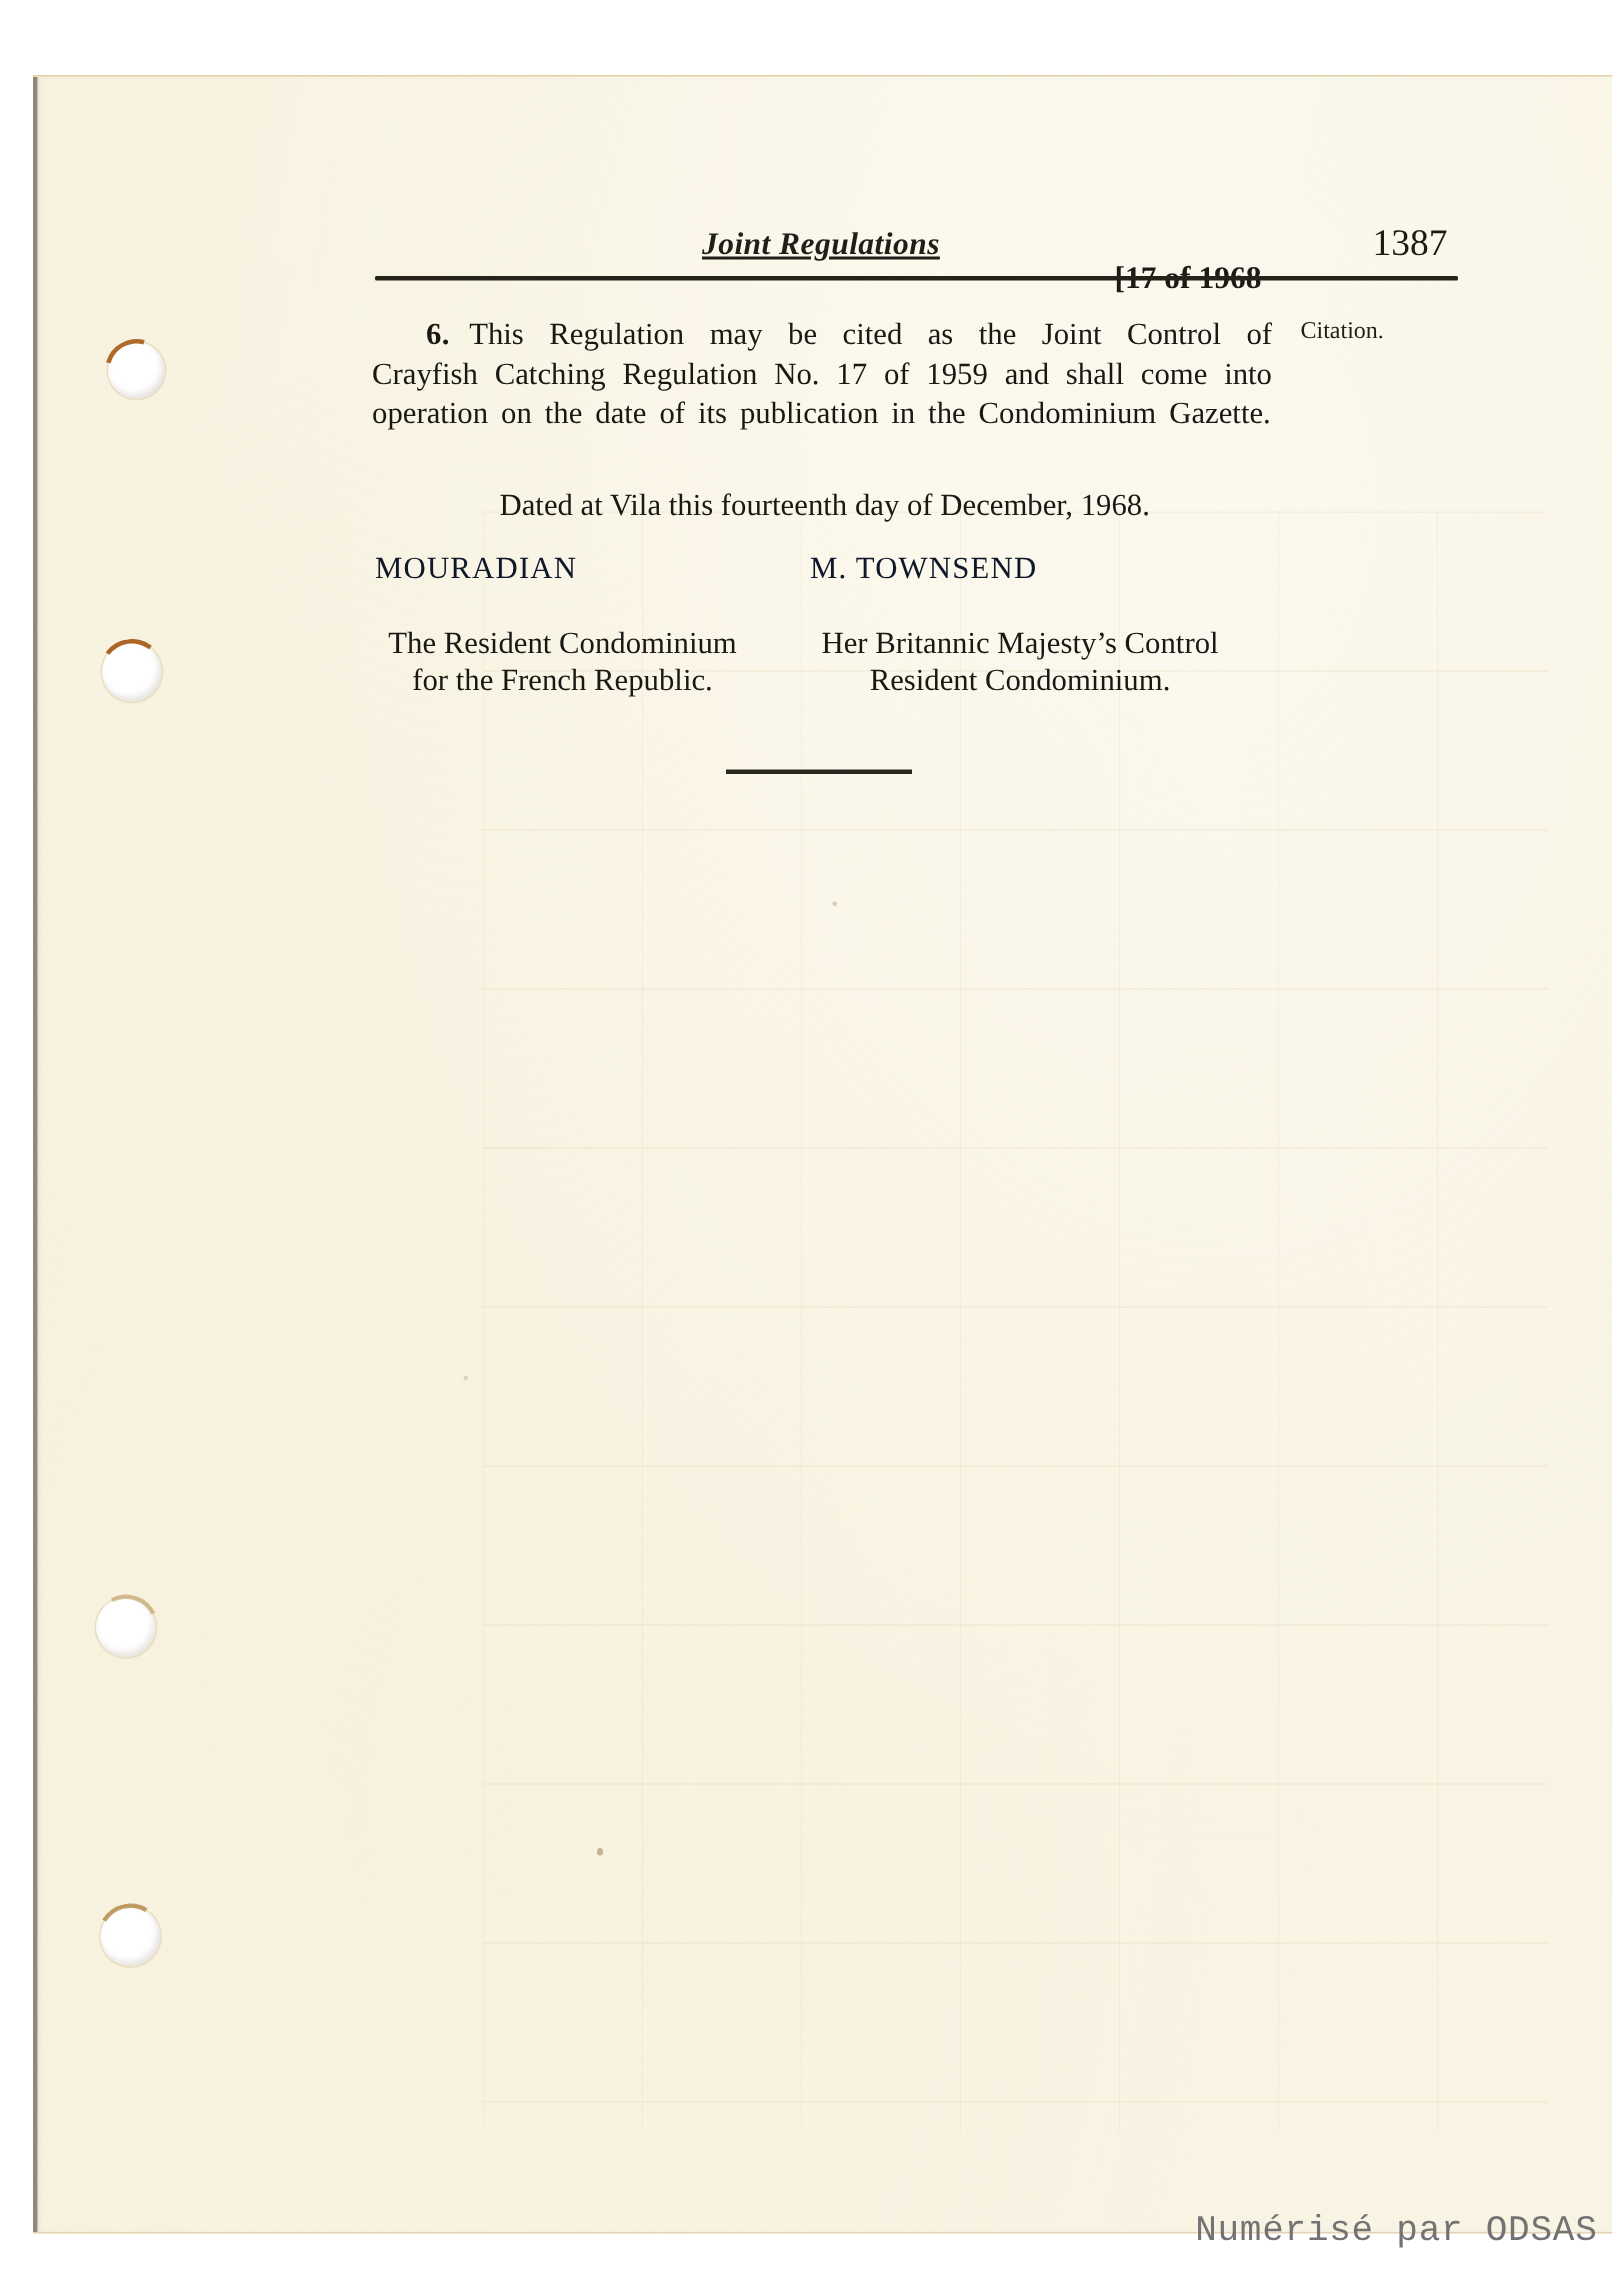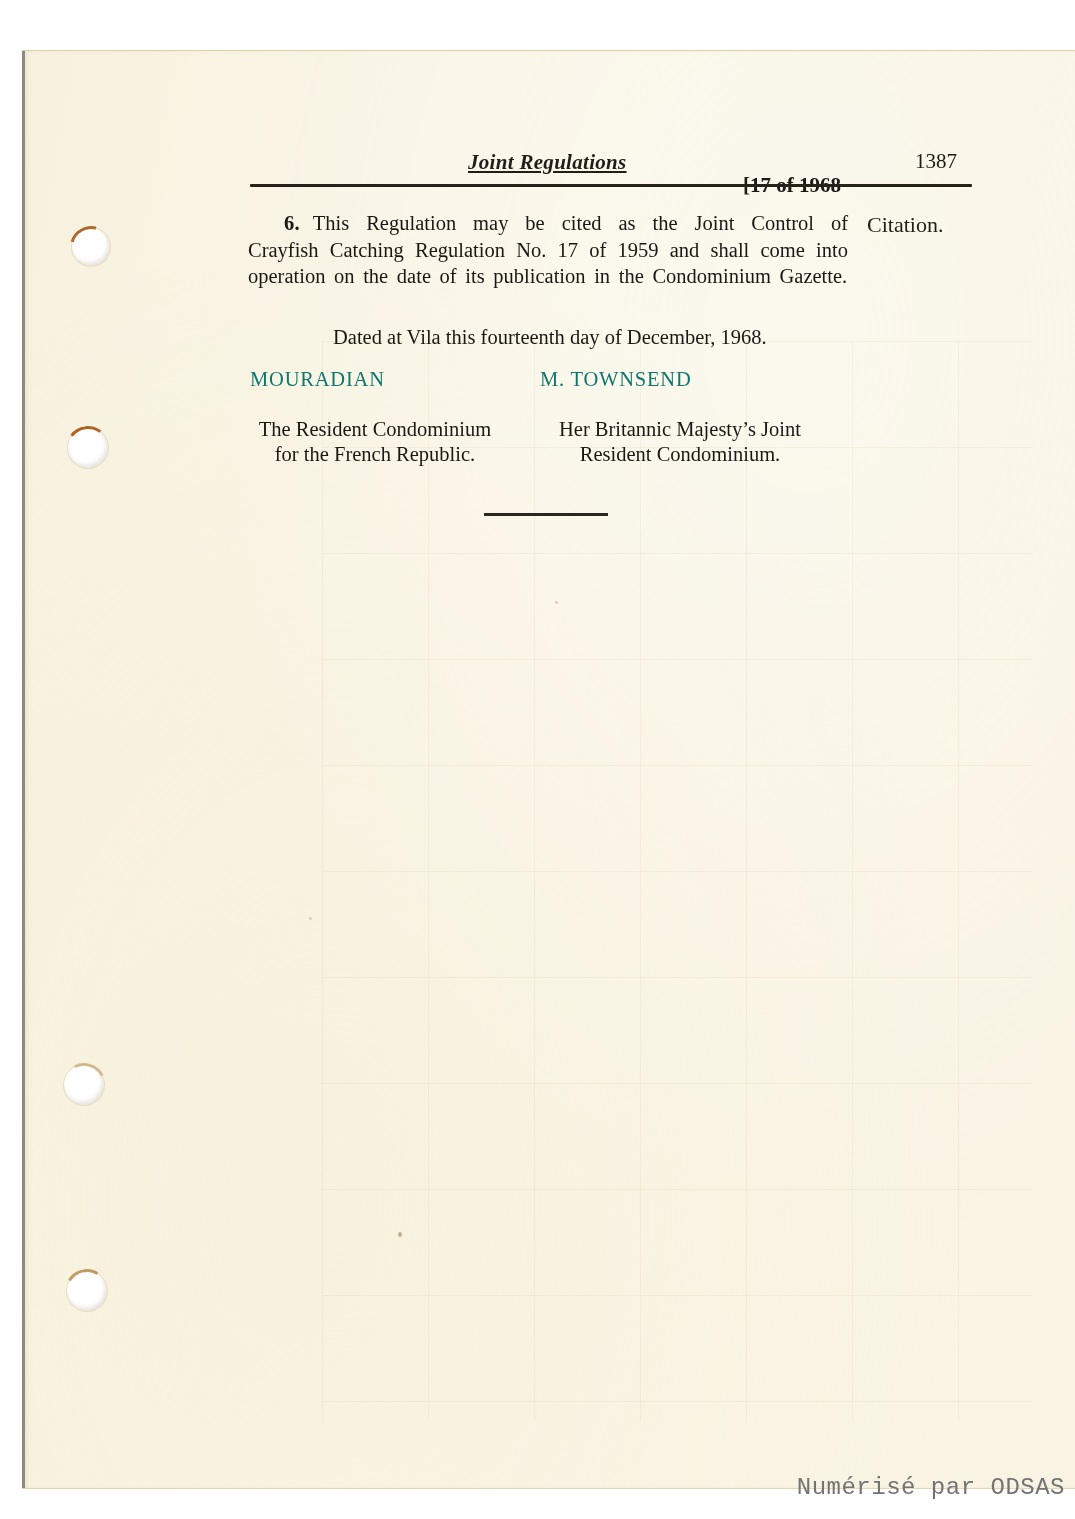--- a/index.html
+++ b/index.html
@@ -24,33 +24,33 @@
     position:absolute;left:300px;top:290px;width:710px;height:1080px;
     background:
       repeating-linear-gradient(to right, rgba(208,186,132,0.13) 0 1px, transparent 1px 106px),
       repeating-linear-gradient(to bottom, rgba(208,186,132,0.13) 0 1px, transparent 1px 106px);
     filter:blur(0.4px);
     pointer-events:none;
   }
   
   .hdr-title{position:absolute;left:468px;top:150px;font-size:21px;font-style:italic;font-weight:600;color:#211e19;letter-spacing:0.3px;text-decoration:underline;}
   .hdr-ref{position:absolute;left:743px;top:149px;font-size:21px;font-weight:bold;color:#1d1a16;margin-top:24px;}
-  .hdr-page{position:absolute;left:915px;top:149px;font-size:21px;color:#1d1a16;}
+  .hdr-page{position:absolute;left:915px;top:149px;font-size:25px;color:#1d1a16;}
   .hdr-rule{position:absolute;left:250px;top:184px;width:722px;height:3px;background:#262219;border-radius:1px;}
   
-  .margin-note{position:absolute;left:867px;top:212px;font-size:22px;color:#211e19;}
+  .margin-note{position:absolute;left:867px;top:212px;font-size:16px;color:#211e19;}
   .para{
     position:absolute;left:248px;top:210px;width:600px;margin:0;
     font-size:20.5px;line-height:26.5px;color:#1b1814;
     text-align:justify;text-indent:36px;word-spacing:3.5px;
   }
   .para b{margin-right:13px;letter-spacing:0.2px;}
   .dated{position:absolute;left:333px;top:326px;font-size:20.5px;color:#1b1814;}
   
-  .sig-name{position:absolute;top:368px;font-size:20.5px;color:#0f766e;letter-spacing:0.8px;}
+  .sig-name{position:absolute;top:368px;font-size:20.5px;color:#0f172a;letter-spacing:0.8px;}
   .sig-name.left{left:250px;}
   .sig-name.right{left:540px;}
   .sig-title{position:absolute;top:417px;margin:0;font-size:20.5px;line-height:25px;color:#1b1814;text-align:center;}
   .sig-title.left{left:248px;width:254px;}
   .sig-title.right{left:540px;width:280px;}
   .end-rule{position:absolute;left:484px;top:513px;width:124px;height:2.5px;background:#2a2620;}
   
   .hole{position:absolute;border-radius:50%;background:#ffffff;
     box-shadow:0 0 0 1px rgba(205,182,128,0.35), inset -2px -3px 4px rgba(140,128,104,0.22);}
   .hole::before{content:"";position:absolute;inset:-2px;border-radius:50%;
@@ -87,21 +87,21 @@
 <p class="para"><b>6.</b><span>This Regulation may be cited as the Joint Control of Crayfish Catching Regulation No. 17 of 1959 and shall come into operation on the date of its publication in the Condominium Gazette.</span></p>
 <div class="dated">Dated at Vila this fourteenth day of December, 1968.</div>
 
 <div class="sig-name left">MOURADIAN</div>
 <div class="sig-name right">M. TOWNSEND</div>
 <p class="sig-title left">
   <span>The Resident Condominium</span><br>
   <span>for the French Republic.</span>
 </p>
 <p class="sig-title right">
-  <span>Her Britannic Majesty’s Joint</span><br>
+  <span>Her Britannic Majesty’s Control</span><br>
   <span>Resident Condominium.</span>
 </p>
 
 <div class="end-rule"></div>
 
 <div class="hole hole1"></div>
 <div class="hole hole2"></div>
 <div class="hole hole3"></div>
 <div class="hole hole4"></div>
 

